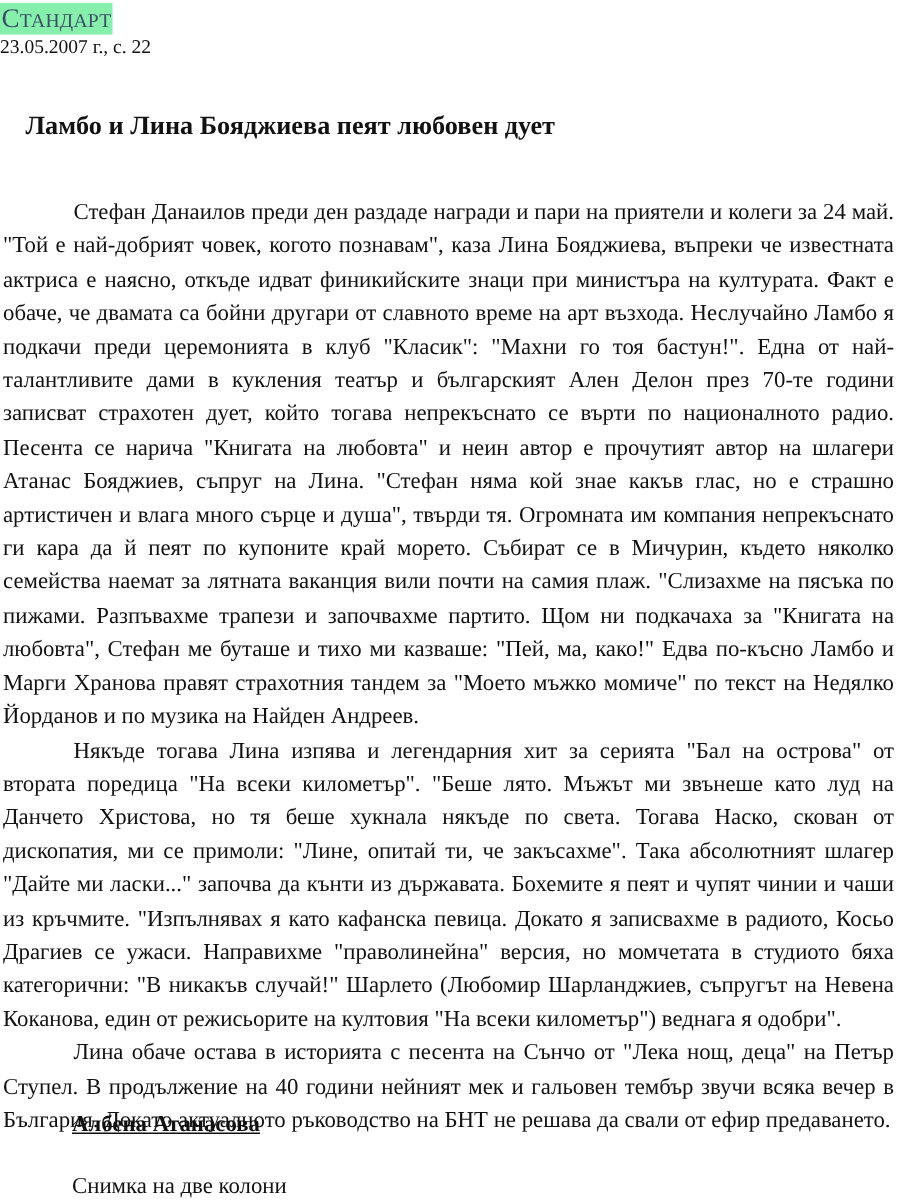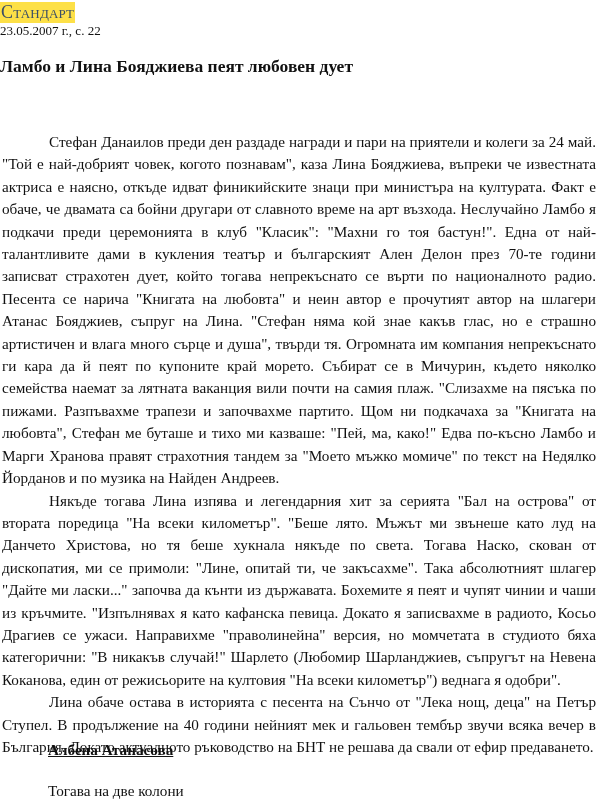--- a/index.html
+++ b/index.html
@@ -21,21 +21,21 @@
       top: 0;
       width: 600px;
       height: 800px;
     }
     .masthead {
       position: absolute;
       left: 0;
       top: 2px;
       height: 21px;
       padding: 0 1px;
-      background: #fde047;
+      background: #86efac;
       color: #3a4e66;
       font-family: "Liberation Serif", "DejaVu Serif", serif;
       font-size: 18px;
       line-height: 21px;
       font-variant: small-caps;
       letter-spacing: 0.2px;
     }
     .dateline {
       position: absolute;
       left: 0;
@@ -82,23 +82,23 @@
       font-size: 15.2px;
       line-height: 18px;
     }
   </style>
 </head>
 <body>
 
 <div class="page">
   <div class="masthead">Стандарт</div>
   <div class="dateline">23.05.2007 г., с. 22</div>
-  <h1 class="headline" style="margin:0;">Ламбо и Лина Бояджиева пеят любовен дует</h1>
+  <h1 class="headline" style="margin:17px;">Ламбо и Лина Бояджиева пеят любовен дует</h1>
 
   <div class="body">
     <p>Стефан Данаилов преди ден раздаде награди и пари на приятели и колеги за 24 май. "Той е най-добрият човек, когото познавам", каза Лина Бояджиева, въпреки че известната актриса е наясно, откъде идват финикийските знаци при министъра на културата. Факт е обаче, че двамата са бойни другари от славното време на арт възхода. Неслучайно Ламбо я подкачи преди церемонията в клуб "Класик": "Махни го тоя бастун!". Една от най-талантливите дами в кукления театър и българският Ален Делон през 70-те години записват страхотен дует, който тогава непрекъснато се върти по националното радио. Песента се нарича "Книгата на любовта" и неин автор е прочутият автор на шлагери Атанас Бояджиев, съпруг на Лина. "Стефан няма кой знае какъв глас, но е страшно артистичен и влага много сърце и душа", твърди тя. Огромната им компания непрекъснато ги кара да й пеят по купоните край морето. Събират се в Мичурин, където няколко семейства наемат за лятната ваканция вили почти на самия плаж. "Слизахме на пясъка по пижами. Разпъвахме трапези и започвахме партито. Щом ни подкачаха за "Книгата на любовта", Стефан ме буташе и тихо ми казваше: "Пей, ма, како!" Едва по-късно Ламбо и Марги Хранова правят страхотния тандем за "Моето мъжко момиче" по текст на Недялко Йорданов и по музика на Найден Андреев.</p>
     <p>Някъде тогава Лина изпява и легендарния хит за серията "Бал на острова" от втората поредица "На всеки километър". "Беше лято. Мъжът ми звънеше като луд на Данчето Христова, но тя беше хукнала някъде по света. Тогава Наско, скован от дископатия, ми се примоли: "Лине, опитай ти, че закъсахме". Така абсолютният шлагер "Дайте ми ласки..." започва да кънти из държавата. Бохемите я пеят и чупят чинии и чаши из кръчмите. "Изпълнявах я като кафанска певица. Докато я записвахме в радиото, Косьо Драгиев се ужаси. Направихме "праволинейна" версия, но момчетата в студиото бяха категорични: "В никакъв случай!" Шарлето (Любомир Шарланджиев, съпругът на Невена Коканова, един от режисьорите на култовия "На всеки километър") веднага я одобри".</p>
     <p>Лина обаче остава в историята с песента на Сънчо от "Лека нощ, деца" на Петър Ступел. В продължение на 40 години нейният мек и гальовен тембър звучи всяка вечер в България. Докато актуалното ръководство на БНТ не решава да свали от ефир предаването.</p>
   </div>
 
   <div class="author">Албена Атанасова</div>
-  <div class="caption">Тогава на две колони</div>
+  <div class="caption">Снимка на две колони</div>
 </div>
 
 </body></html>

